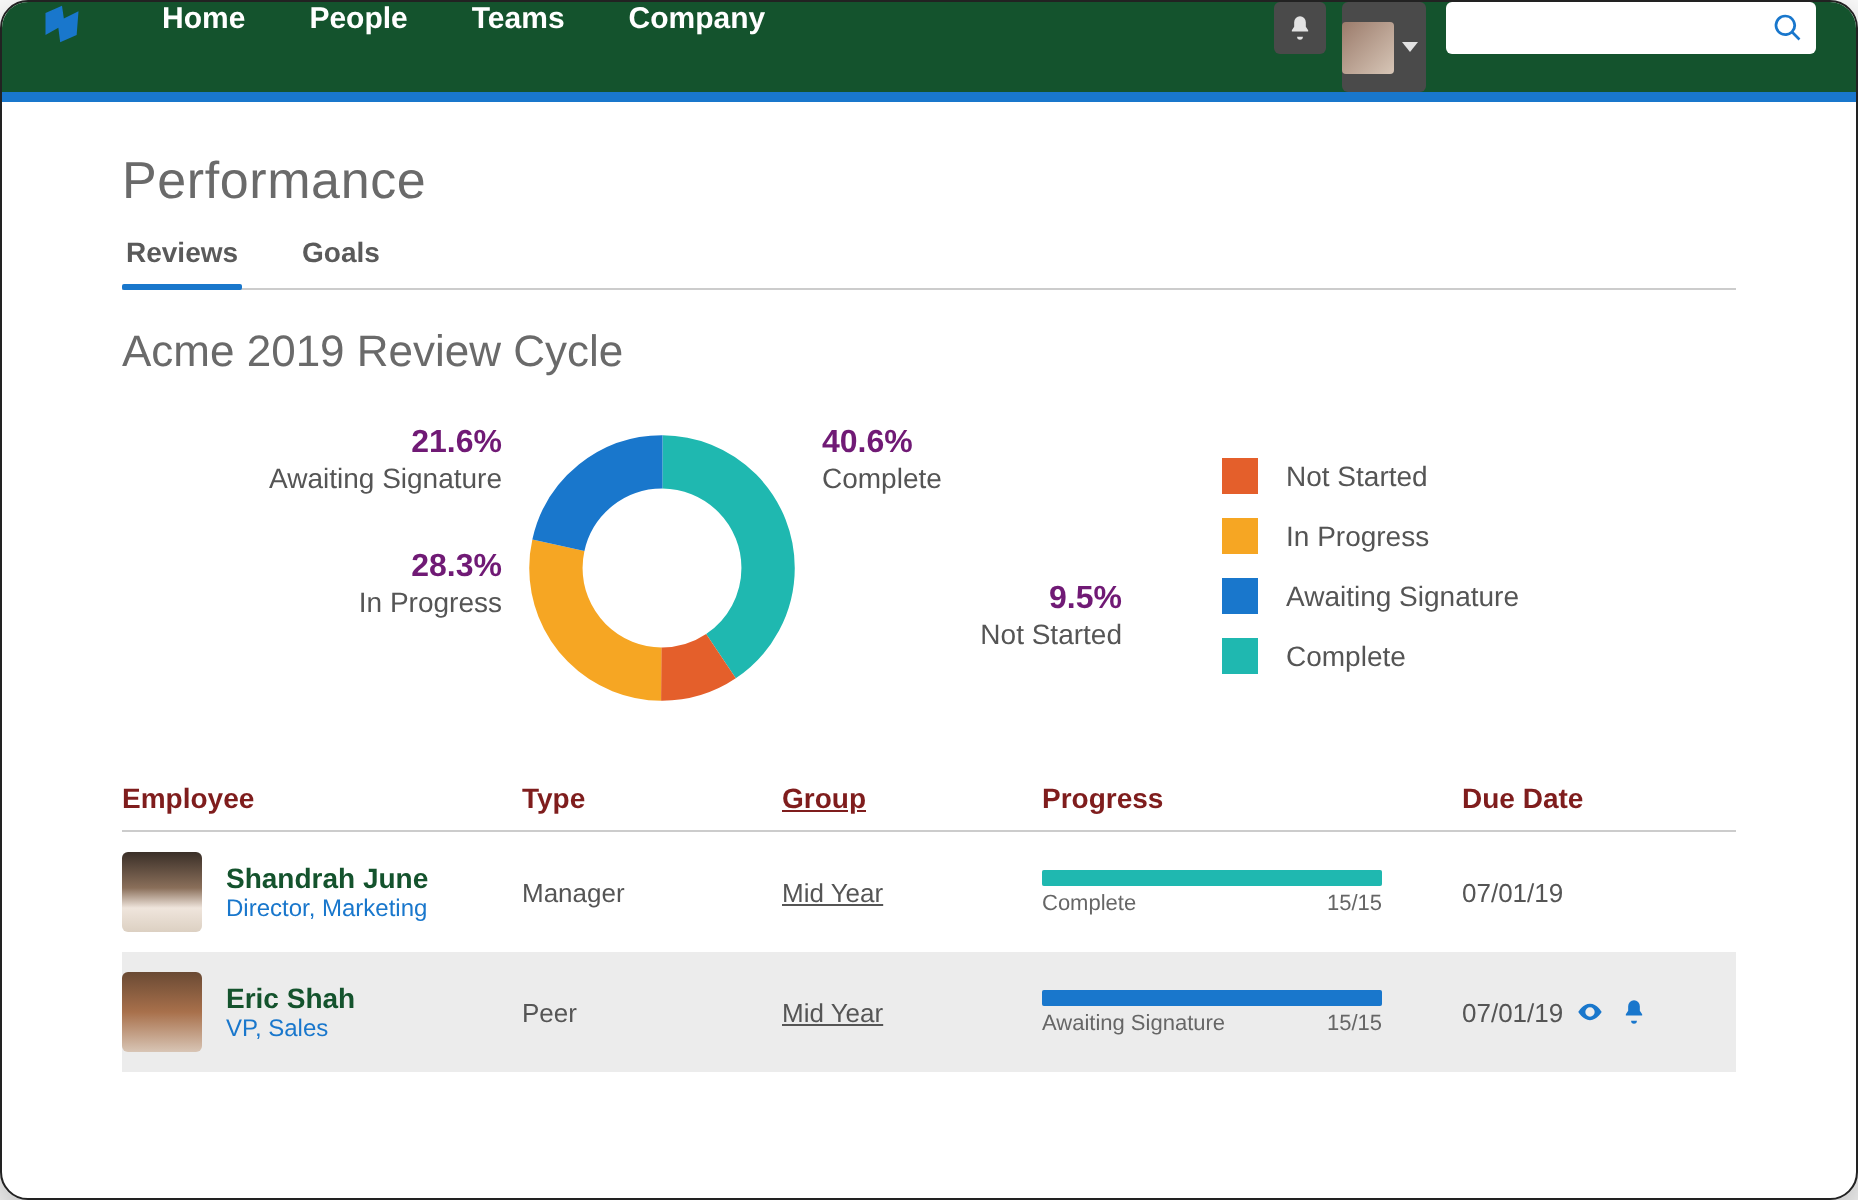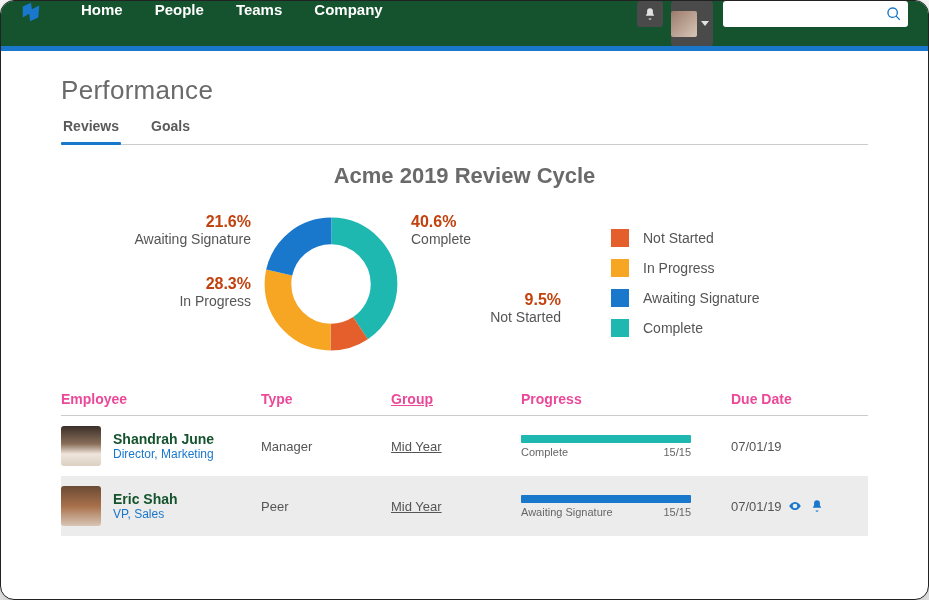--- a/index.html
+++ b/index.html
@@ -23,40 +23,40 @@
   .searchbox .sicon { position:absolute; right:6px; top:5px; width:16px; height:16px; fill:#1977cc; }
 
   .blue-strip { height:5px; background:#1977cc; }
 
   .content { padding: 24px 60px 0 60px; }
   h1.page-title { font-size: 26px; font-weight:400; color:#6a6a6a; letter-spacing:.3px; margin-bottom:6px;}
   .tabs { display:flex; gap: 28px; border-bottom:1px solid #ccc; }
   .tab { font-size:14px; font-weight:600; color:#5a5a5a; padding: 6px 2px 10px; cursor:pointer; position:relative;}
   .tab.active::after { content:""; position:absolute; left:0; right:0; bottom:-1px; height:3px; background:#1977cc; border-radius:1px;}
 
-  h2.section-title { font-size:22px; font-weight:700; color:#6a6a6a; margin-top:18px;text-align:center; }
+  h2.section-title { font-size:22px; font-weight:400; color:#6a6a6a; margin-top:18px; }
 
   .chart-area { display:flex; margin-top:10px; }
   .callouts-left { width: 190px; padding-top:14px; color:#444; }
   .callout { margin-bottom:28px; }
-  .callout .pct { font-size:16px; font-weight:700; color:#c2410c; }
+  .callout .pct { font-size:16px; font-weight:700; color:#701a75; }
   .callout .lbl { font-size:14px; color:#555; }
   .callouts-right { width: 150px; padding-top:14px; color:#444; }
   .callouts-right .callout { margin-bottom:44px; }
   .donut-box { width: 160px; display:flex; justify-content:center; align-items:center; }
   .legend { margin-left:50px; margin-top:30px; }
   .legend-item { display:flex; align-items:center; font-size:14px; color:#555; margin-bottom:12px; }
   .swatch { width:18px; height:18px; margin-right:14px; }
   .c-notstarted { background:#e45f2b; }
   .c-inprogress { background:#f6a623; }
   .c-awaiting   { background:#1977cc; }
   .c-complete   { background:#1fb8b0; }
 
   .tbl { margin-top:22px; width:100%; }
-  .thead { display:flex; border-bottom:1px solid #ccc; padding-bottom:8px; font-size:14px; font-weight:700; color:#ec4899; }
+  .thead { display:flex; border-bottom:1px solid #ccc; padding-bottom:8px; font-size:14px; font-weight:700; color:#7f1d1d; }
   .col-emp { width: 200px; }
   .col-type { width: 130px; }
   .col-group { width: 130px; text-decoration: underline; }
   .col-prog { width: 210px; }
   .col-due { width: 130px; }
 
   .trow { display:flex; align-items:center; padding:10px 0; font-size:13px; color:#555;}
   .trow.alt { background:#ececec; }
   .emp-cell { display:flex; align-items:center; }
   .emp-photo { width:40px; height:40px; border-radius:3px; margin-right:12px; background:#999; }

